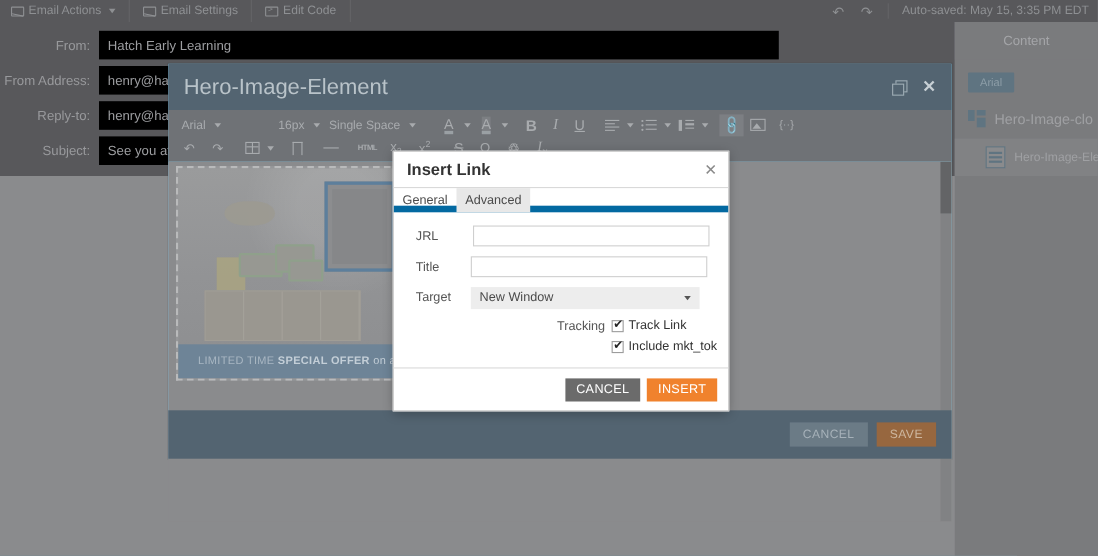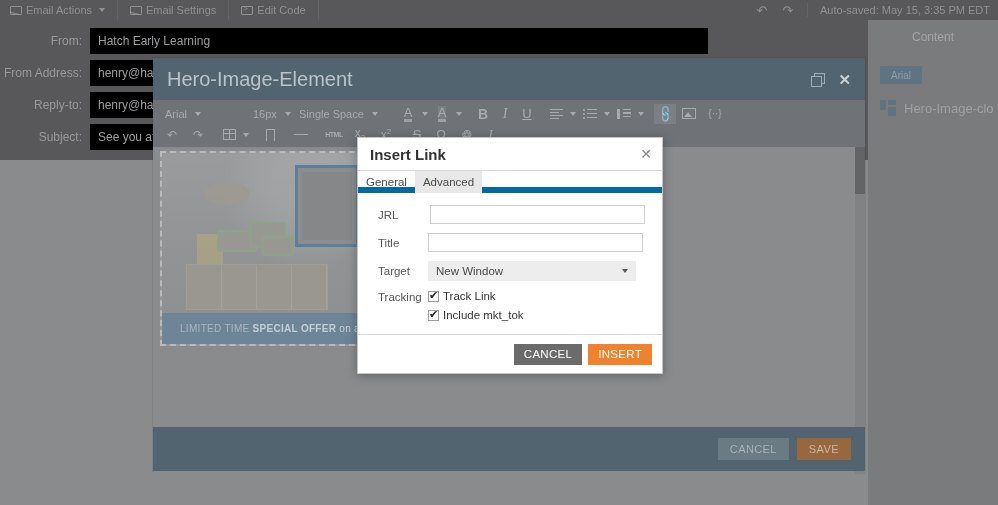--- a/index.html
+++ b/index.html
@@ -136,21 +136,21 @@
     width: 18px; height: 20px; flex: none;
     border: 1px solid #5f7481; background: #8a8b8d;
     display: flex; flex-direction: column; justify-content: center;
     gap: 2px; padding: 2px;
   }
   .ico-doc i { display: block; height: 2px; background: #5f7481; }
 
   
   .editor-modal {
     position: absolute; left: 153px; top: 58px;
-    width: 712px; height: 413px;
+    width: 712px; height: 359px;
     background: #7dd3fc;
     box-shadow: 0 0 0 1px rgba(0,0,0,0.08);
   }
   .editor-header {
     height: 42px; background: #536471;
     display: flex; align-items: center; padding: 0 14px;
   }
   .editor-title {
     font-size: 20px; color: #b9c3c9; font-weight: normal;
   }
@@ -457,20 +457,28 @@
     </div>
     <div class="sidebar-back">Arial</div>
     <div class="tree-item">
       <span class="ico-module">
           <span class="a"></span>
           <span class="b"></span>
           <span class="c"></span>
         </span>
       <span>Hero-Image-clo</span>
     </div>
+    <div class="tree-item child">
+      <span class="ico-doc">
+          <i></i>
+          <i></i>
+          <i></i>
+        </span>
+      <span>Hero-Image-Ele</span>
+    </div>
   </div>
 </div>
 
 <div class="editor-modal">
   <div class="editor-header">
     <div class="editor-title">Hero-Image-Element</div>
     <div class="editor-header-actions">
       <div class="ico-restore"></div>
       <div class="ico-close-x">✕</div>
     </div>
@@ -664,21 +672,21 @@
       <div class="ld-label">Title</div>
       <div class="ld-field title" placeholder=""></div>
     </div>
     <div class="ld-row">
       <div class="ld-label">Target</div>
       <div class="ld-select">
         <span>New Window</span>
         <span class="caret"></span>
       </div>
     </div>
-    <div class="ld-row" style="align-items:flex-start;">
+    <div class="ld-row" style="align-items:flex-start;justify-content:flex-end;">
       <div class="ld-label" style="padding-top:1px;">Tracking</div>
       <div>
         <div class="ld-check-row">
           <span class="ld-checkbox checked"></span>
           <span>Track Link</span>
         </div>
         <div class="ld-check-row">
           <span class="ld-checkbox checked"></span>
           <span>Include mkt_tok</span>
         </div>

